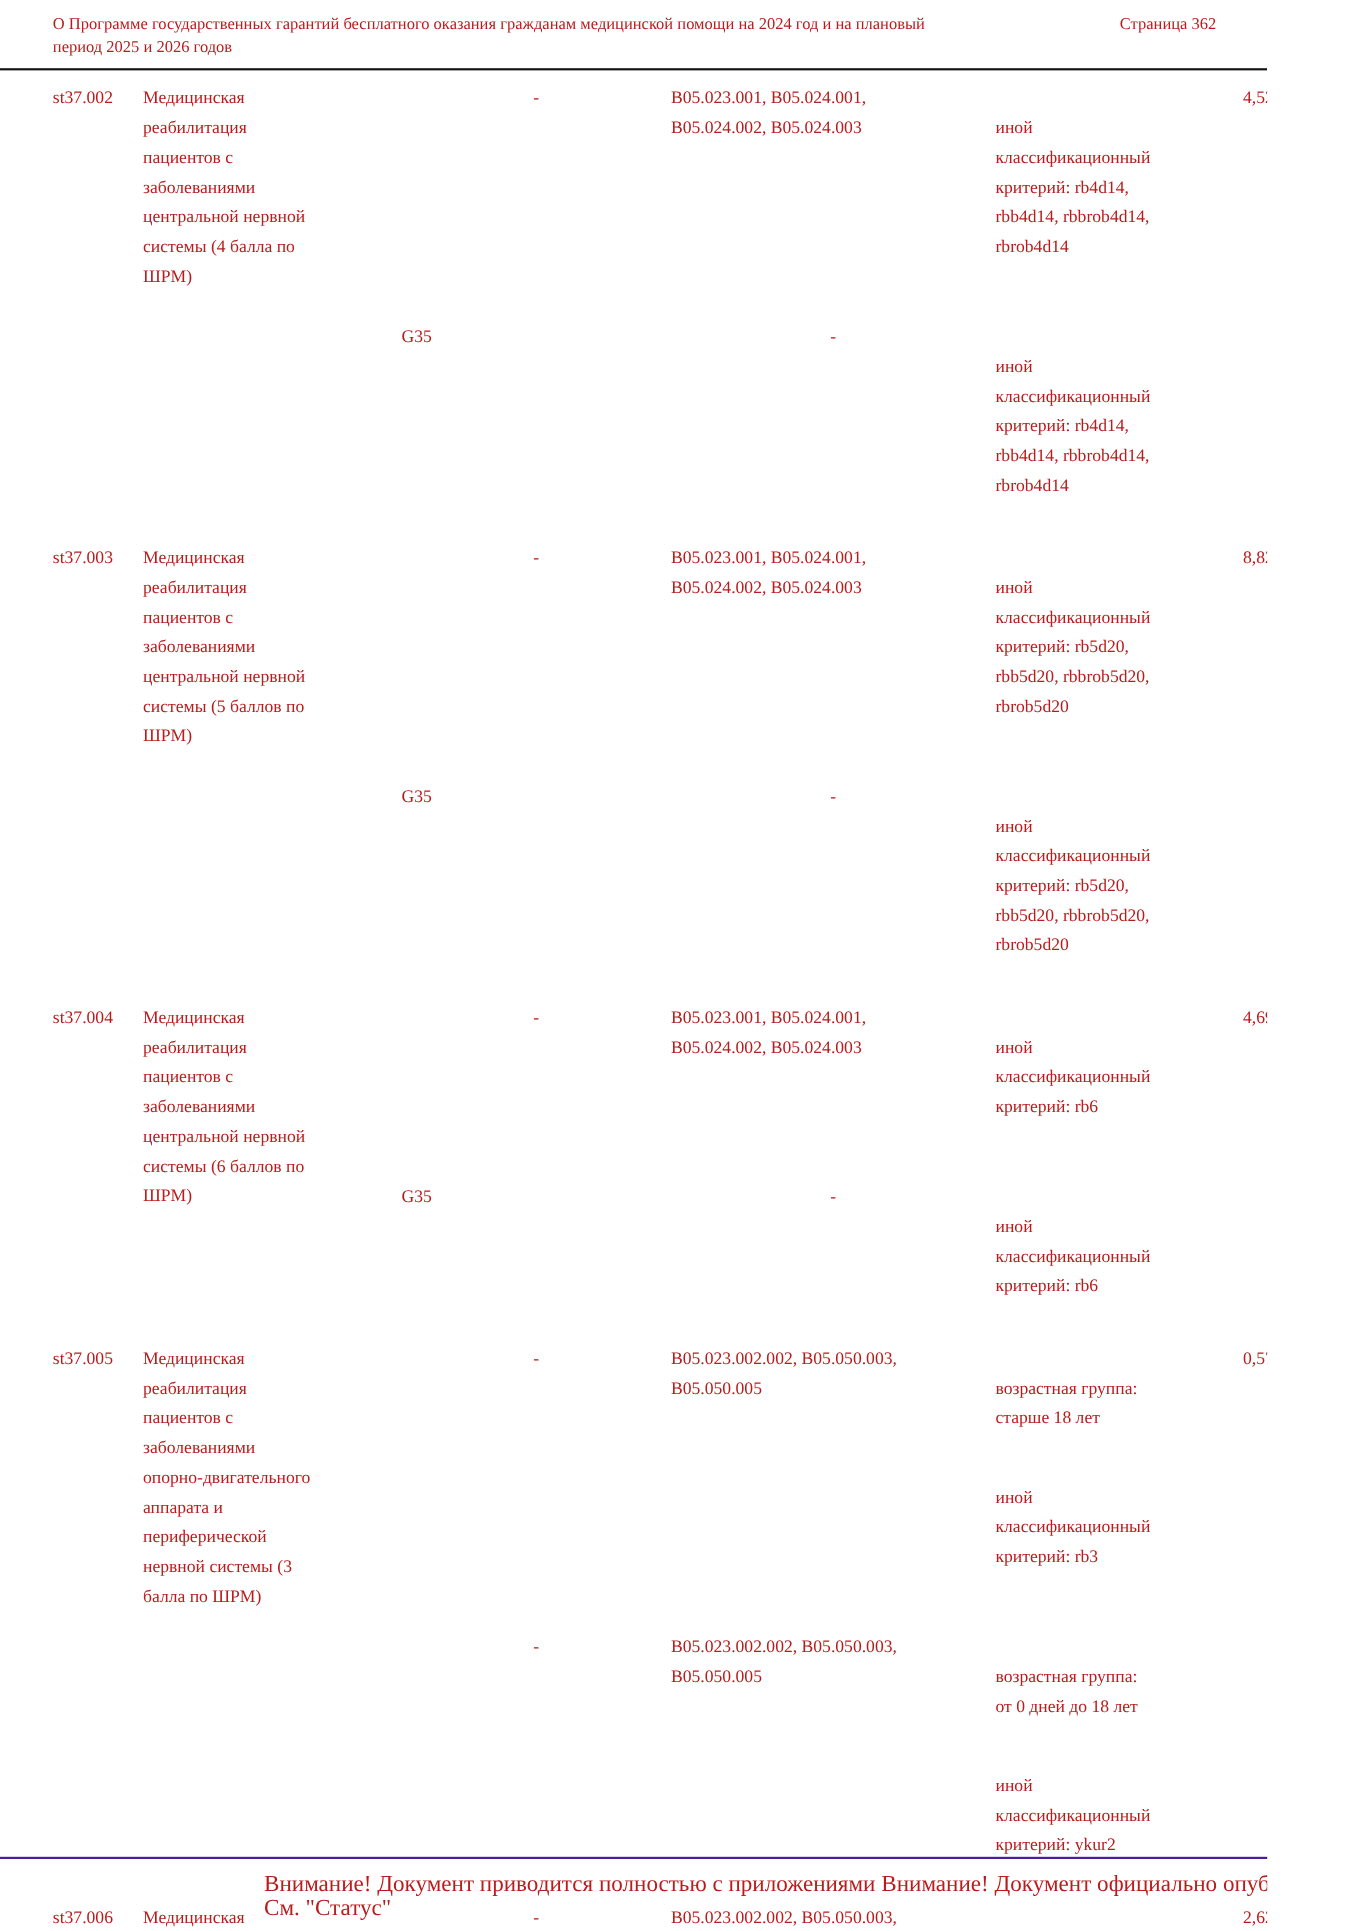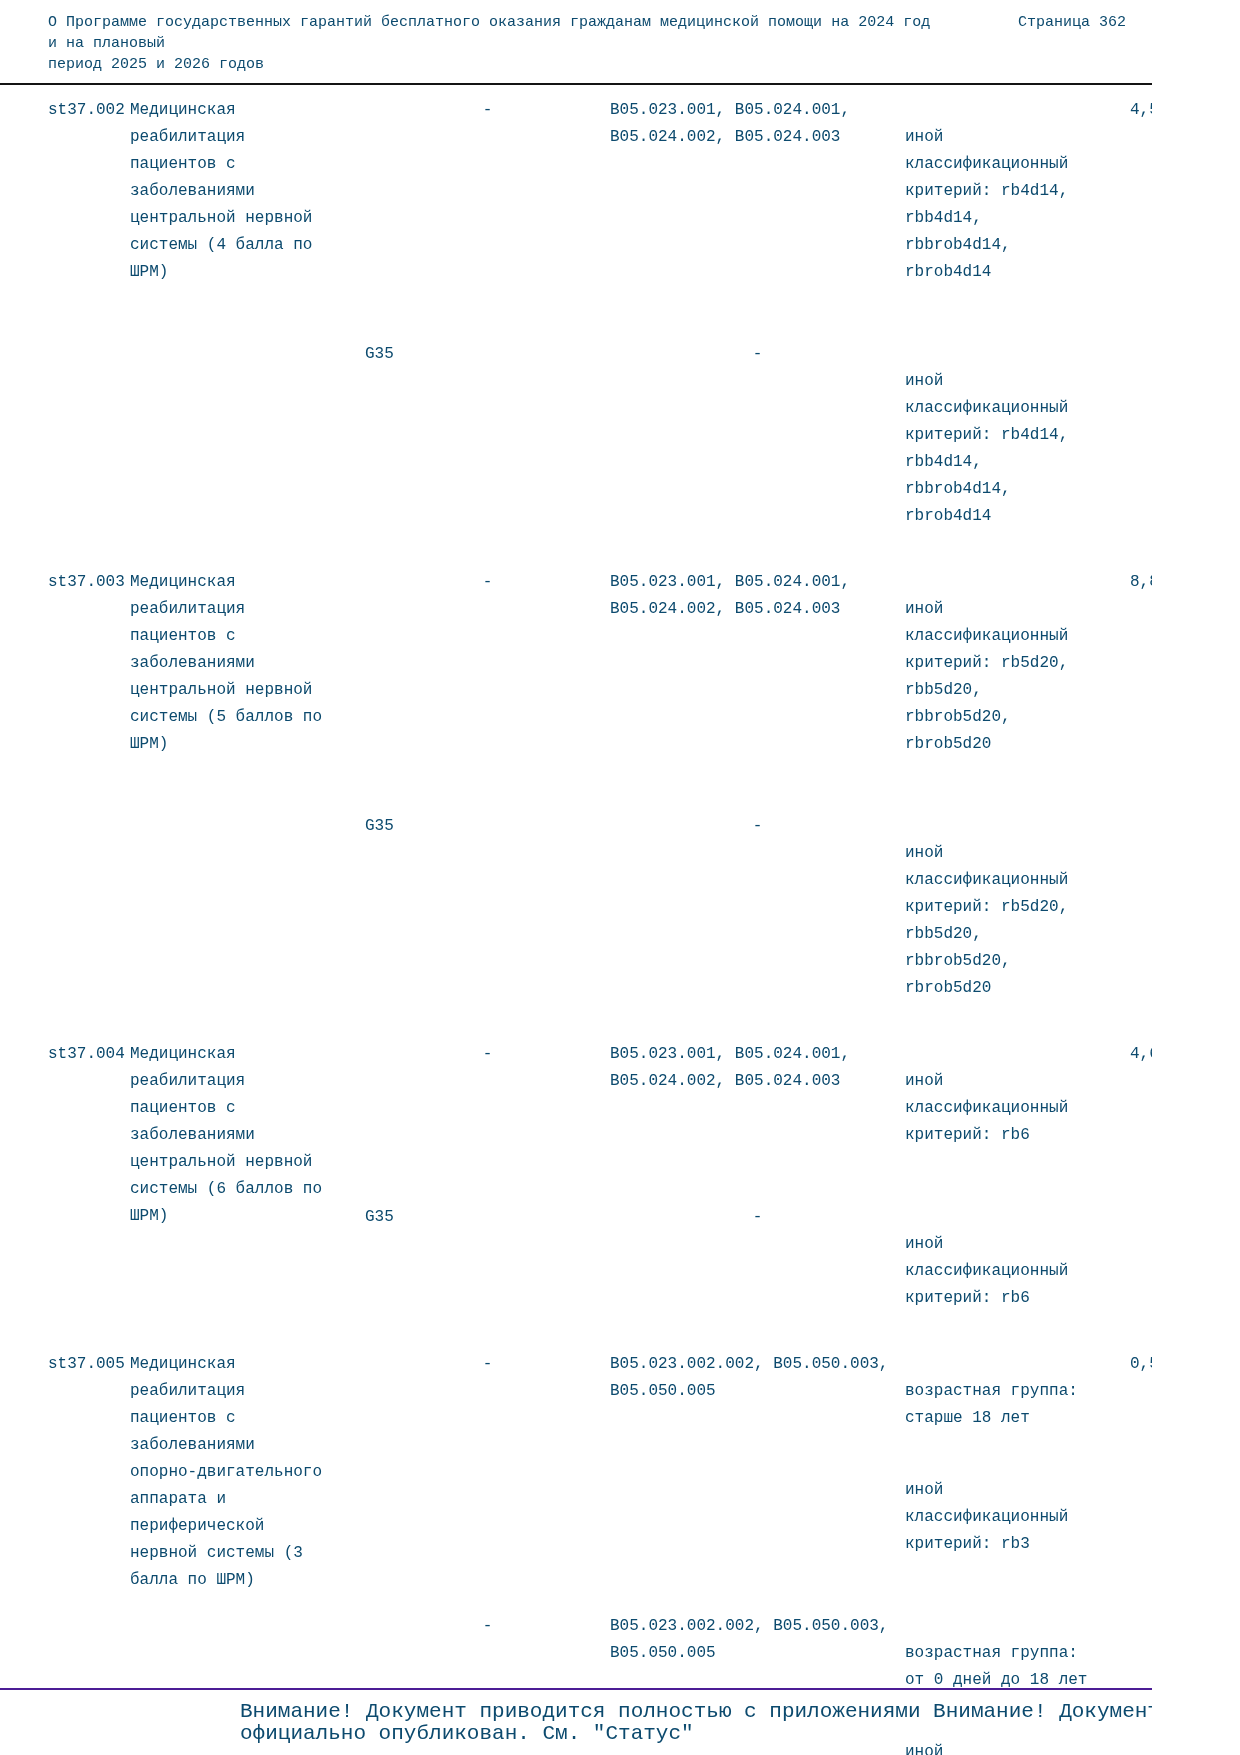--- a/index.html
+++ b/index.html
@@ -1,20 +1,20 @@
 <!DOCTYPE html>
 <html><head>
 <meta charset="utf-8">
 <style>
   html,body{margin:0;padding:0;background:#fff;}
   .page{
     position:relative;
     width:1152px;height:1755px;
-    background:#fff;color:#0c4a6e;
-    font-family:Liberation Mono, monospace;
+    background:#fff;color:#b91c1c;
+    font-family:Liberation Serif, serif;
     overflow:hidden;
   }
   
   .header{padding:12px 0 0 48px;font-size:15px;line-height:21px;}
   .doc-title{white-space:pre-line;max-width:900px;}
   .doc-ref{font-style:italic;}
   .page-num{position:absolute;top:12px;left:1018px;font-size:15px;line-height:21px;}
   .rule{height:0;border:none;border-top:2px solid #141414;margin:8px 0 0 0;}
   
   table.ksg{

